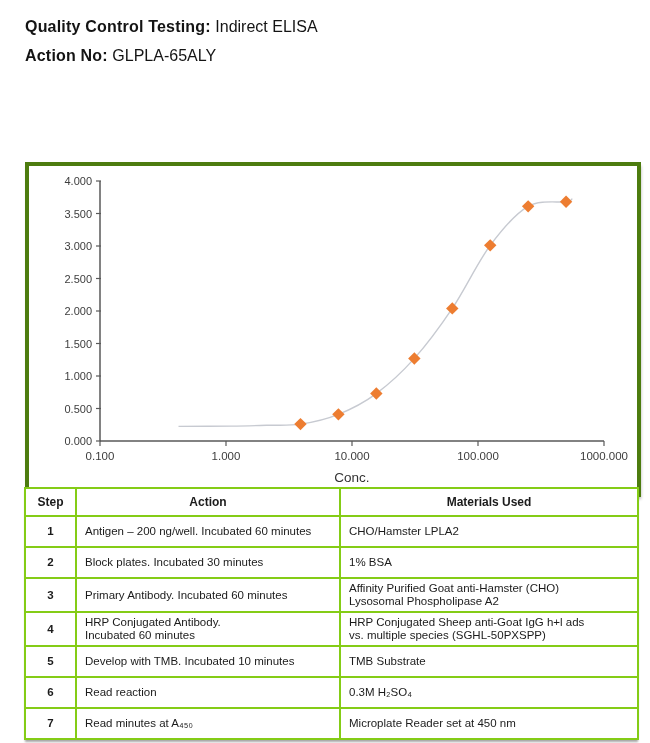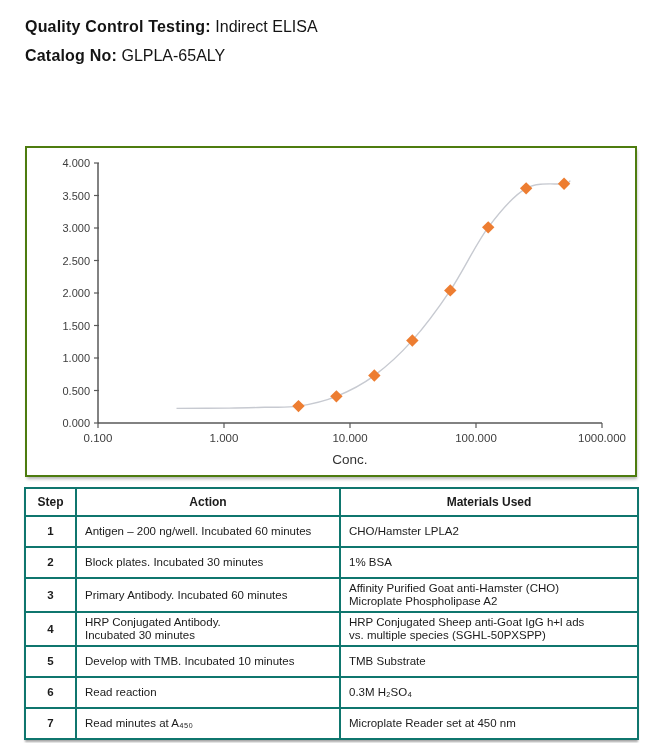--- a/index.html
+++ b/index.html
@@ -19,23 +19,23 @@
     font-size: 16px;
     line-height: 29px;
     color: #141414;
   }
   .doc-header p { margin: 0; }
   .doc-header strong { font-weight: 700; letter-spacing: 0.2px; }
 
   
   .chart-frame {
     position: absolute;
-    left: 25px; top: 146px;
+    left: 25px; top: 162px;
     width: 608px; height: 327px;
-    border: 2px solid #4d7c0f;
+    border: 4px solid #4d7c0f;
     background: #ffffff;
     box-shadow: 1px 3px 3px -1px rgba(0,0,0,0.30);
   }
   #chart svg { display: block; }
   #chart text {
     font-family: "Liberation Sans", "DejaVu Sans", sans-serif;
     font-size: 11px;
     fill: #3d3d3d;
   }
   #chart text.xlab { font-size: 13.5px; fill: #333333; }
@@ -48,21 +48,21 @@
     width: 613px;
     border-collapse: collapse;
     table-layout: fixed;
     font-size: 11.5px;
     line-height: 13px;
     color: #1b1b1b;
     box-shadow: 0 3px 2px -1px rgba(0,0,0,0.35);
     background: #fff;
   }
   table.qc-table th, table.qc-table td {
-    border: 2px solid #0f766e;
+    border: 2px solid #84cc16;
     vertical-align: middle;
     background: #fff;
   }
   table.qc-table th {
     font-weight: 700;
     text-align: center;
     height: 22px;
     padding: 2px 4px;
     font-size: 12px;
   }
@@ -84,21 +84,21 @@
 <body>
 
 <div class="page">
 
   <header class="doc-header">
     <p>
       <strong>Quality Control Testing:</strong>
       <span>Indirect ELISA</span>
     </p>
     <p>
-      <strong>Catalog No:</strong>
+      <strong>Action No:</strong>
       <span>GLPLA-65ALY</span>
     </p>
   </header>
 
   <div class="chart-frame">
     <div id="chart">
         <svg width="608" height="327" viewBox="0 0 608 327">
           <line x1="71" y1="15" x2="71" y2="275" stroke="#595959" stroke-width="1.5"></line>
           <line x1="71" y1="275" x2="575" y2="275" stroke="#595959" stroke-width="1.5"></line>
           <line x1="67" y1="15" x2="72" y2="15" stroke="#595959" stroke-width="1.2"></line>
@@ -164,26 +164,26 @@
         </tr>
         <tr>
           <td class="step-cell">2</td>
           <td class="action-cell">Block plates. Incubated 30 minutes</td>
           <td class="materials-cell">1% BSA</td>
         </tr>
         <tr>
           <td class="step-cell">3</td>
           <td class="action-cell">Primary Antibody. Incubated 60 minutes</td>
           <td class="materials-cell">Affinity Purified Goat anti-Hamster (CHO)
-Microplate Phospholipase A2</td>
+Lysosomal Phospholipase A2</td>
         </tr>
         <tr>
           <td class="step-cell">4</td>
           <td class="action-cell">HRP Conjugated Antibody.
-Incubated 30 minutes</td>
+Incubated 60 minutes</td>
           <td class="materials-cell">HRP Conjugated Sheep anti-Goat IgG h+l ads
 vs. multiple species (SGHL-50PXSPP)</td>
         </tr>
         <tr>
           <td class="step-cell">5</td>
           <td class="action-cell">Develop with TMB.  Incubated 10 minutes</td>
           <td class="materials-cell">TMB Substrate</td>
         </tr>
         <tr>
           <td class="step-cell">6</td>

